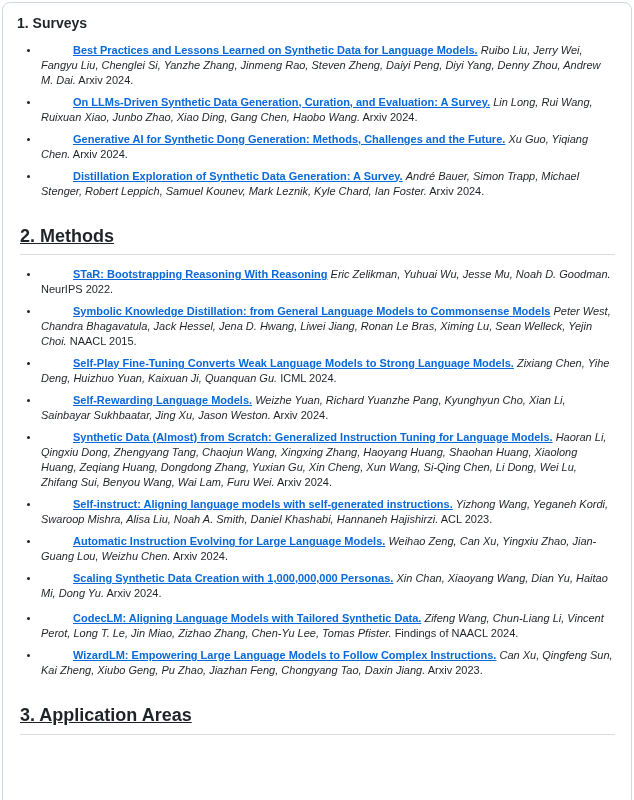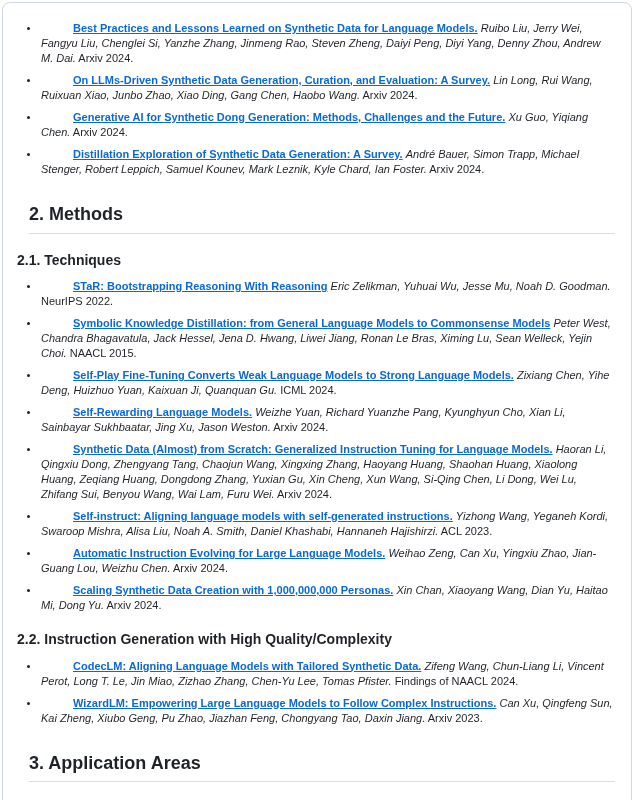--- a/index.html
+++ b/index.html
@@ -21,23 +21,24 @@
     border: 1px solid #d0d7de;
     border-radius: 8px;
     padding: 10px 16px 60px 14px;
     min-height: 840px;
     background: #ffffff;
   }
   h2.section-heading {
     font-size: 18px;
     font-weight: 700;
     line-height: 1.25;
-    margin: 26px 0 12px 12px;
+    margin: 26px 0 12px 3px;
     padding-bottom: 7px;
     border-bottom: 1px solid #d8dee4;
+    text-decoration: underline;
   }
   h3.section-heading {
     font-size: 14px;
     font-weight: 700;
     line-height: 1.25;
     margin: 18px 0 10px 0;
   }
   h3.section-heading.first {
     margin-top: 2px;
   }
@@ -68,20 +69,21 @@
   span.paper-venue {
     font-style: normal;
     color: #1f2328;
   }
 </style>
 </head>
 <body>
 
 <div class="readme-card">
 
+  <h3 class="section-heading first">1. Surveys</h3>
 
   <ul class="paper-list">
     <li>
       <a class="paper-link">Best Practices and Lessons Learned on Synthetic Data for Language Models.</a>
       <em class="paper-authors">Ruibo Liu, Jerry Wei, Fangyu Liu, Chenglei Si, Yanzhe Zhang, Jinmeng Rao, Steven Zheng, Daiyi Peng, Diyi Yang, Denny Zhou, Andrew M. Dai.</em>
       <span class="paper-venue">Arxiv 2024.</span>
     </li>
     <li>
       <a class="paper-link">On LLMs-Driven Synthetic Data Generation, Curation, and Evaluation: A Survey.</a>
       <em class="paper-authors">Lin Long, Rui Wang, Ruixuan Xiao, Junbo Zhao, Xiao Ding, Gang Chen, Haobo Wang.</em>
@@ -94,21 +96,20 @@
     </li>
     <li>
       <a class="paper-link">Distillation Exploration of Synthetic Data Generation: A Survey.</a>
       <em class="paper-authors">André Bauer, Simon Trapp, Michael Stenger, Robert Leppich, Samuel Kounev, Mark Leznik, Kyle Chard, Ian Foster.</em>
       <span class="paper-venue">Arxiv 2024.</span>
     </li>
   </ul>
 
   <h2 class="section-heading">2. Methods</h2>
 
-  <h3 class="section-heading">2.1. Techniques</h3>
 
   <ul class="paper-list">
     <li>
       <a class="paper-link">STaR: Bootstrapping Reasoning With Reasoning</a>
       <em class="paper-authors">Eric Zelikman, Yuhuai Wu, Jesse Mu, Noah D. Goodman.</em>
       <span class="paper-venue">NeurIPS 2022.</span>
     </li>
     <li>
       <a class="paper-link">Symbolic Knowledge Distillation: from General Language Models to Commonsense Models</a>
       <em class="paper-authors">Peter West, Chandra Bhagavatula, Jack Hessel, Jena D. Hwang, Liwei Jiang, Ronan Le Bras, Ximing Lu, Sean Welleck, Yejin Choi.</em>
@@ -139,21 +140,20 @@
       <em class="paper-authors">Weihao Zeng, Can Xu, Yingxiu Zhao, Jian-Guang Lou, Weizhu Chen.</em>
       <span class="paper-venue">Arxiv 2024.</span>
     </li>
     <li>
       <a class="paper-link">Scaling Synthetic Data Creation with 1,000,000,000 Personas.</a>
       <em class="paper-authors">Xin Chan, Xiaoyang Wang, Dian Yu, Haitao Mi, Dong Yu.</em>
       <span class="paper-venue">Arxiv 2024.</span>
     </li>
   </ul>
 
-  <h3 class="section-heading">2.2. Instruction Generation with High Quality/Complexity</h3>
 
   <ul class="paper-list">
     <li>
       <a class="paper-link">CodecLM: Aligning Language Models with Tailored Synthetic Data.</a>
       <em class="paper-authors">Zifeng Wang, Chun-Liang Li, Vincent Perot, Long T. Le, Jin Miao, Zizhao Zhang, Chen-Yu Lee, Tomas Pfister.</em>
       <span class="paper-venue">Findings of NAACL 2024.</span>
     </li>
     <li>
       <a class="paper-link">WizardLM: Empowering Large Language Models to Follow Complex Instructions.</a>
       <em class="paper-authors">Can Xu, Qingfeng Sun, Kai Zheng, Xiubo Geng, Pu Zhao, Jiazhan Feng, Chongyang Tao, Daxin Jiang.</em>

